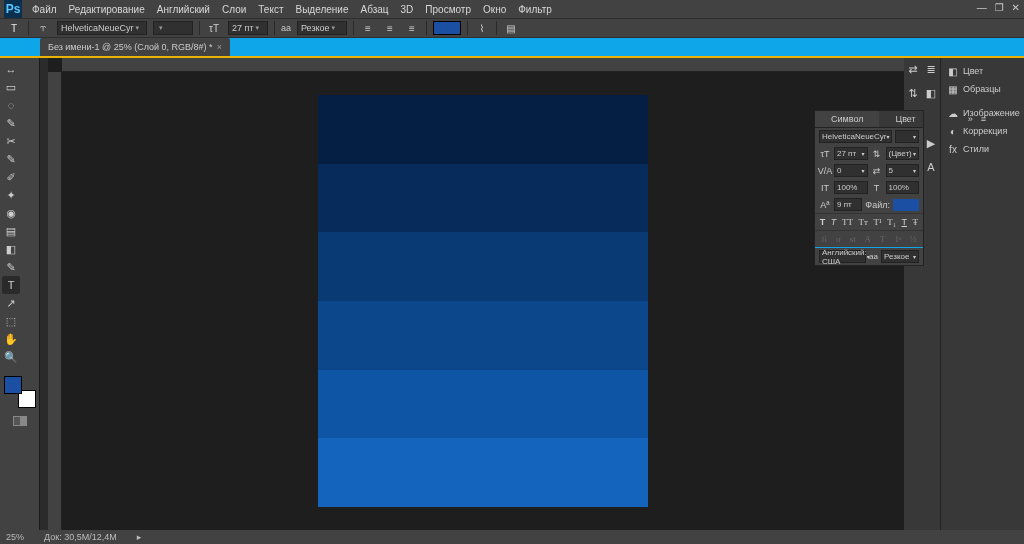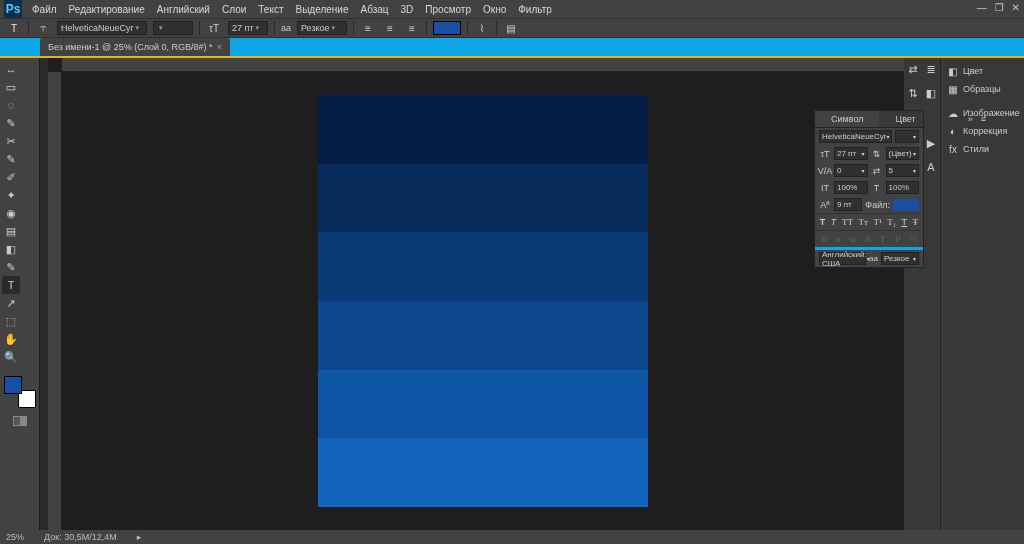--- a/index.html
+++ b/index.html
@@ -262,21 +262,21 @@
   </div>
   <div class="cp-btnrow cp-btnrow2">
     <span>fi</span>
     <span>σ</span>
     <span>st</span>
     <span>A</span>
     <span>T</span>
     <span>1ˢ</span>
     <span>½</span>
   </div>
-  <div class="cp-row" style="border-top:3px solid #0ea5e9">
+  <div class="cp-row" style="border-top:1px solid #0ea5e9">
     <div class="cp-in chev">Английский: США</div>
     <span style="font-size:8px">aa</span>
     <div class="cp-in chev" style="max-width:38px">Резкое</div>
   </div>
 </div>
 
 <div class="status">
   <span>25%</span>
   <span>Док: 30,5M/12,4M</span>
   <span>▸</span>

